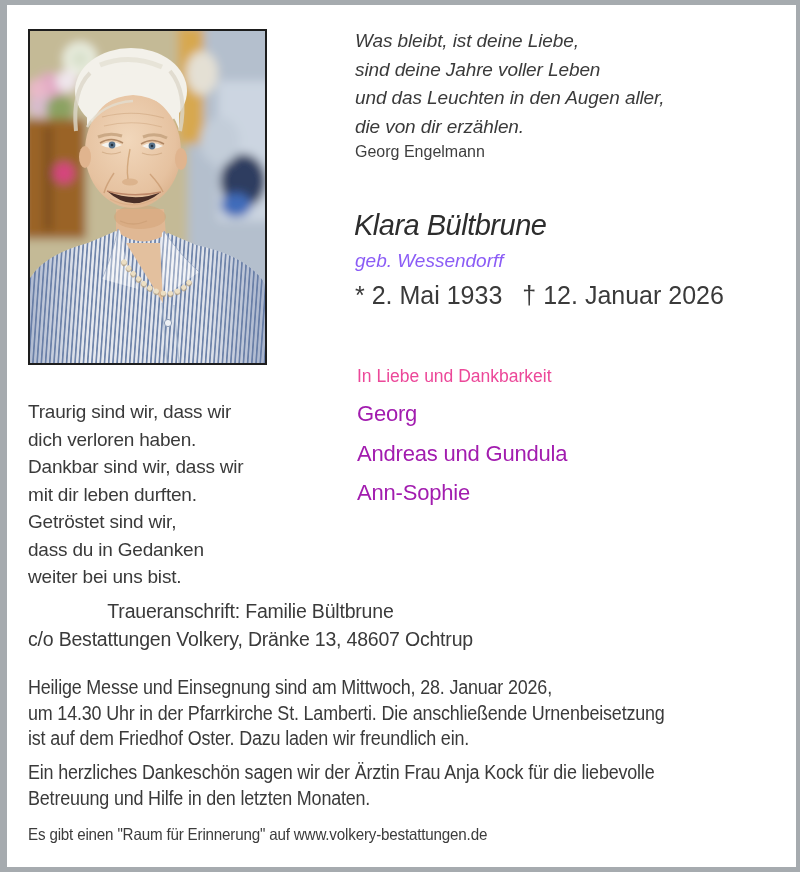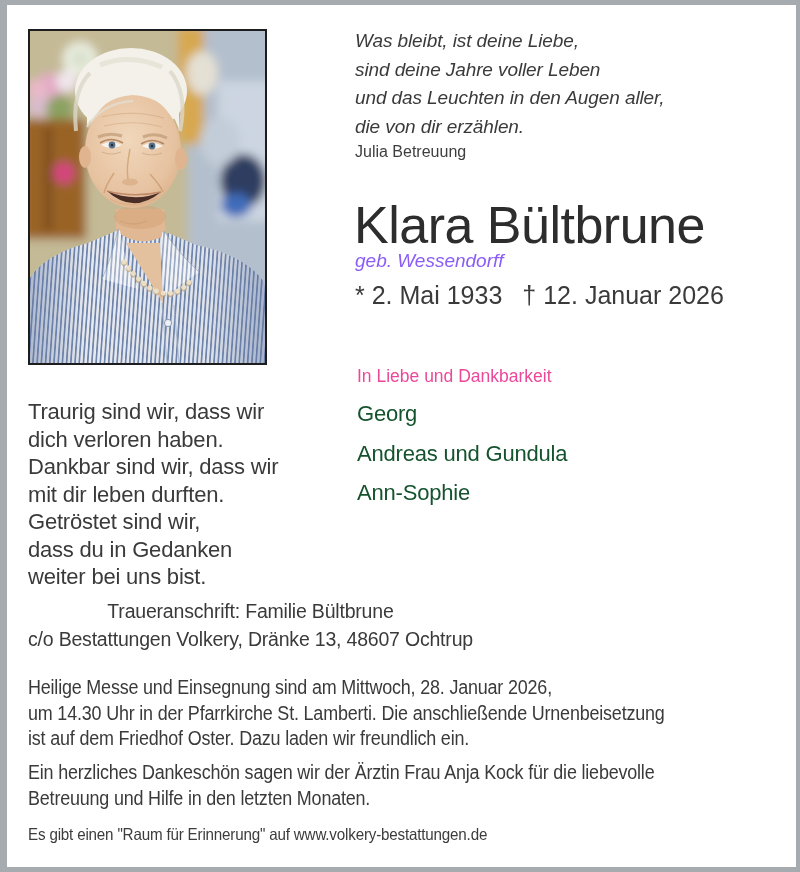--- a/index.html
+++ b/index.html
@@ -25,41 +25,41 @@
   .poem{
     left:348px;top:22px;
     font-style:italic;font-size:19px;line-height:28.5px;
     color:#3a3a3a;letter-spacing:-0.1px;
   }
   .poem-author{
     left:348px;top:138px;font-size:16px;color:#3e3e3e;
   }
   .name{
     left:347px;top:196px;
-    font-size:52px;line-height:48px;
+    font-style:italic;font-size:29px;line-height:48px;
     color:#2d2d2d;letter-spacing:-0.5px;
   }
   .maiden{
     left:348px;top:245px;
     font-style:italic;font-size:19px;color:#8b5cf6;
   }
   .dates{
     left:348px;top:276px;font-size:25px;color:#3a3a3a;
   }
   .dates .death{margin-left:20px;}
   .intro{
     left:350px;top:361px;font-size:17.5px;color:#ec4899;
   }
   .family-name{
-    left:350px;font-size:22px;color:#14532d;letter-spacing:-0.2px;
+    left:350px;font-size:22px;color:#a21caf;letter-spacing:-0.2px;
   }
   .fn0{top:396px;} .fn1{top:436px;} .fn2{top:475px;} .fn3{top:515px;}
   .left-verse{
     left:21px;top:393px;
-    font-size:22px;line-height:27.5px;color:#3a3a3a;letter-spacing:-0.2px;
+    font-size:19px;line-height:27.5px;color:#3a3a3a;letter-spacing:-0.2px;
   }
   .address{
     left:21px;top:593px;
     font-size:19.5px;line-height:27.5px;color:#3a3a3a;letter-spacing:-0.2px;text-align:center;
   }
   .condensed{
     transform:scaleX(0.92);transform-origin:0 0;width:820px;
     letter-spacing:-0.2px;
   }
   .service{
@@ -194,21 +194,21 @@
 
         <path d="M90,190 Q103,196 117,190" fill="none" stroke="#c79a70" stroke-width="1.3" opacity="0.5"></path>
       </g>
     </svg>
   </div>
 
   <div class="abs poem pre">Was bleibt, ist deine Liebe,
 sind deine Jahre voller Leben
 und das Leuchten in den Augen aller,
 die von dir erzählen.</div>
-  <div class="abs poem-author">Julia Betreuung</div>
+  <div class="abs poem-author">Georg Engelmann</div>
 
   <div class="abs name">Klara Bültbrune</div>
   <div class="abs maiden">geb. Wessendorff</div>
   <div class="abs dates">
     <span class="birth">* 2. Mai 1933</span><span class="death">† 12. Januar 2026</span>
   </div>
 
   <div class="abs left-verse pre">Traurig sind wir, dass wir
 dich verloren haben.
 Dankbar sind wir, dass wir

